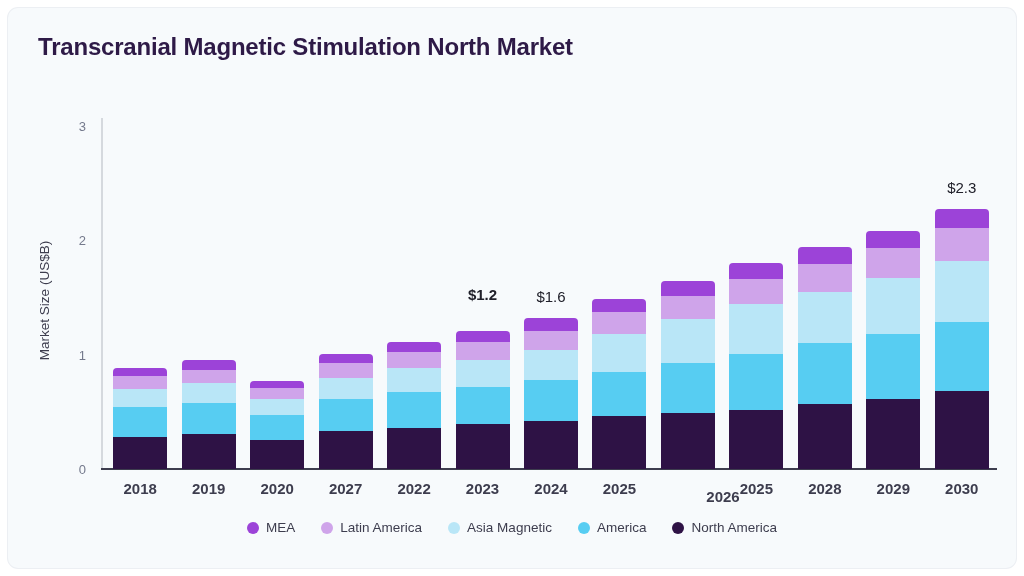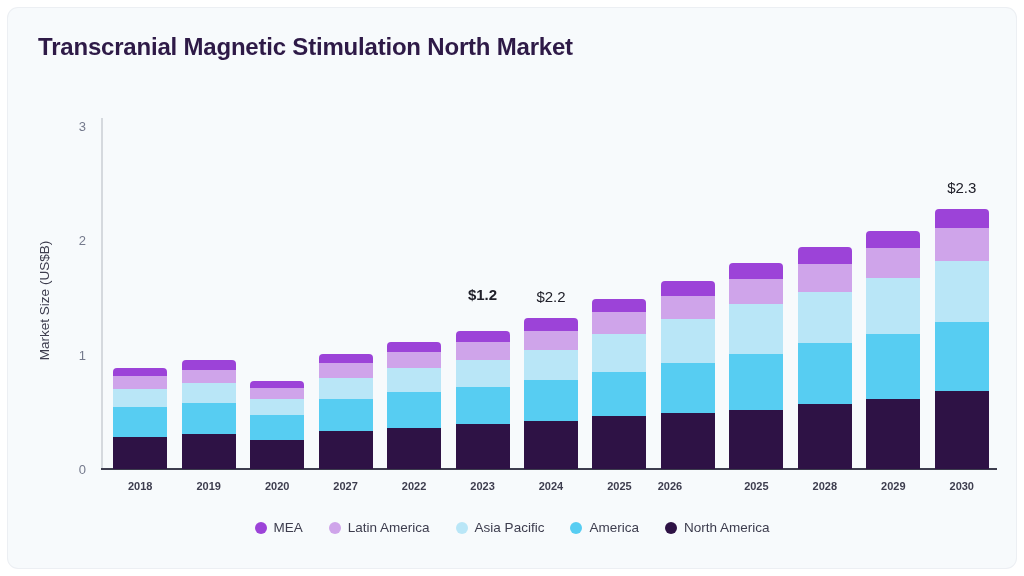--- a/index.html
+++ b/index.html
@@ -60,21 +60,21 @@
   }
   #ylabel{
     position:absolute;left:-74px;top:285px;width:220px;text-align:center;
     font-size:13.5px;color:#3d3d4e;transform:rotate(-90deg);
   }
   .bar-group{position:absolute;bottom:0;}
   .seg{position:absolute;width:100%;}
   .seg.top{border-top-left-radius:4px;border-top-right-radius:4px;}
   .xtick{
     position:absolute;top:472px;text-align:center;
-    font-size:11px;font-weight:bold;color:#3d3d4e;
+    font-size:15px;font-weight:bold;color:#3d3d4e;
   }
   .vlabel{
     position:absolute;text-align:center;
     font-size:15px;color:#20202a;white-space:nowrap;
   }
   
   #legend{
     position:absolute;left:0;top:512px;width:1008px;
     display:flex;justify-content:center;align-items:center;gap:26px;
   }
@@ -195,45 +195,45 @@
       </div>
     <div id="xticks">
         <div class="xtick" style="left: 92.2308px; width: 80px;">2018</div>
         <div class="xtick" style="left: 160.692px; width: 80px;">2019</div>
         <div class="xtick" style="left: 229.154px; width: 80px;">2020</div>
         <div class="xtick" style="left: 297.615px; width: 80px;">2027</div>
         <div class="xtick" style="left: 366.077px; width: 80px;">2022</div>
         <div class="xtick" style="left: 434.538px; width: 80px;">2023</div>
         <div class="xtick" style="left: 503px; width: 80px;">2024</div>
         <div class="xtick" style="left: 571.462px; width: 80px;">2025</div>
-        <div class="xtick" style="left: 622px; width: 80px;">2026</div>
+        <div class="xtick" style="left: 675px; width: 80px; margin-top: 8px;">2026</div>
         <div class="xtick" style="left: 708.385px; width: 80px;">2025</div>
         <div class="xtick" style="left: 776.846px; width: 80px;">2028</div>
         <div class="xtick" style="left: 845.308px; width: 80px;">2029</div>
         <div class="xtick" style="left: 913.769px; width: 80px;">2030</div>
       </div>
     <div id="vlabels">
         <div class="vlabel" style="left: 429.538px; width: 90px; top: 278px; font-weight: bold;">$1.2</div>
-        <div class="vlabel" style="left: 498px; width: 90px; top: 280.08px;">$2.2</div>
+        <div class="vlabel" style="left: 498px; width: 90px; top: 280.08px;">$1.6</div>
         <div class="vlabel" style="left: 908.769px; width: 90px; top: 171.463px;">$2.3</div>
       </div>
   </div>
 
   <div id="legend">
       <div class="leg-item">
         <span class="leg-dot" style="background: rgb(156, 67, 216);"></span>
         <span class="leg-txt">MEA</span>
       </div>
       <div class="leg-item">
         <span class="leg-dot" style="background: rgb(207, 164, 234);"></span>
         <span class="leg-txt">Latin America</span>
       </div>
       <div class="leg-item">
         <span class="leg-dot" style="background: rgb(185, 230, 247);"></span>
-        <span class="leg-txt">Asia Pacific</span>
+        <span class="leg-txt">Asia Magnetic</span>
       </div>
       <div class="leg-item">
         <span class="leg-dot" style="background: rgb(87, 205, 242);"></span>
         <span class="leg-txt">America</span>
       </div>
       <div class="leg-item">
         <span class="leg-dot" style="background: rgb(46, 18, 69);"></span>
         <span class="leg-txt">North America</span>
       </div>
     </div>

